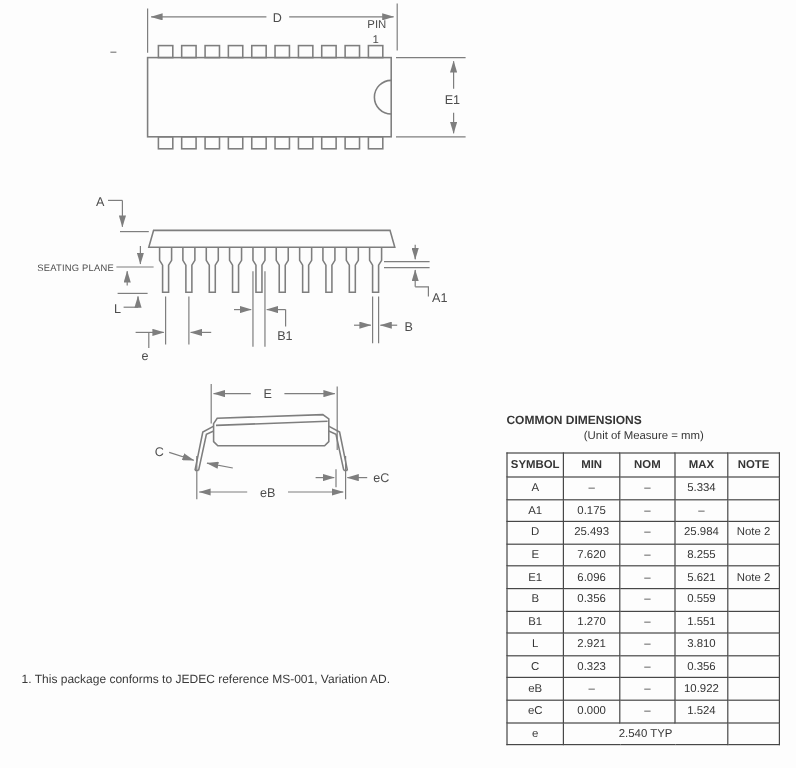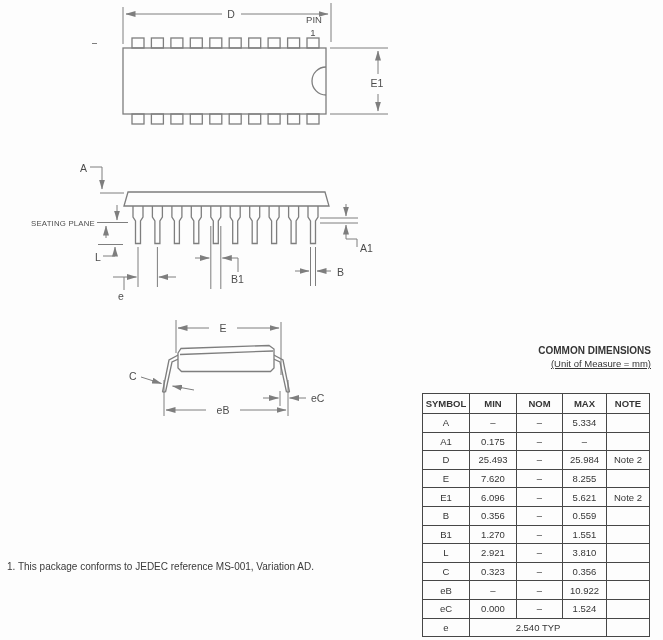--- a/index.html
+++ b/index.html
@@ -7,30 +7,30 @@
   .stage{position:relative;width:663px;height:640px;background:#fdfdfd;}
   svg{position:absolute;left:0;top:0;}
   .ln{stroke:#7e7e7e;stroke-width:1.3;fill:none;}
   .dm{stroke:#7e7e7e;stroke-width:1;fill:none;}
   .fillbg{fill:#fdfdfd;}
   .lbl{font-family:"Liberation Sans",sans-serif;font-size:10.5px;fill:#4d4d4d;}
   .sm{font-size:9.5px;}
   .xs{font-size:7.8px;letter-spacing:.2px;}
   
   .tbl-wrap{position:absolute;left:422px;top:344px;width:229px;color:#353535;}
-  .tbl-title{font-size:10px;font-weight:bold;text-align:right;line-height:13px;}
-  .tbl-subtitle{font-size:9.5px;text-align:right;line-height:13px;text-decoration:underline;}
-  table.dims{border-collapse:collapse;table-layout:fixed;width:228px;margin-top:23px;
+  .tbl-title{font-size:10px;font-weight:bold;text-align:left;line-height:13px;}
+  .tbl-subtitle{font-size:9.5px;text-align:center;line-height:13px;}
+  table.dims{border-collapse:collapse;table-layout:fixed;width:228px;margin-top:7px;
              font-size:9.5px;color:#353535;border:1.5px solid #474747;}
   table.dims th,table.dims td{border:1px solid #474747;text-align:center;vertical-align:middle;
              padding:0;height:17.6px;font-weight:normal;}
   table.dims th{font-weight:bold;height:19px;font-size:9.5px;}
   
   .notes{position:absolute;left:6px;top:560px;font-size:10px;color:#3a3a3a;line-height:14.6px;}
-  .notes .n1{margin-left:1px;}
+  .notes .n1{margin-left:12px;}
   .notes .n2{margin-left:27px;}
 </style>
 </head>
 <body>
 
 <div class="stage">
 
   <svg width="663" height="640" viewBox="0 0 663 640">
     <defs>
       <marker id="ah" viewBox="0 0 10 6" refX="9.5" refY="3" markerWidth="10" markerHeight="6" orient="auto">

